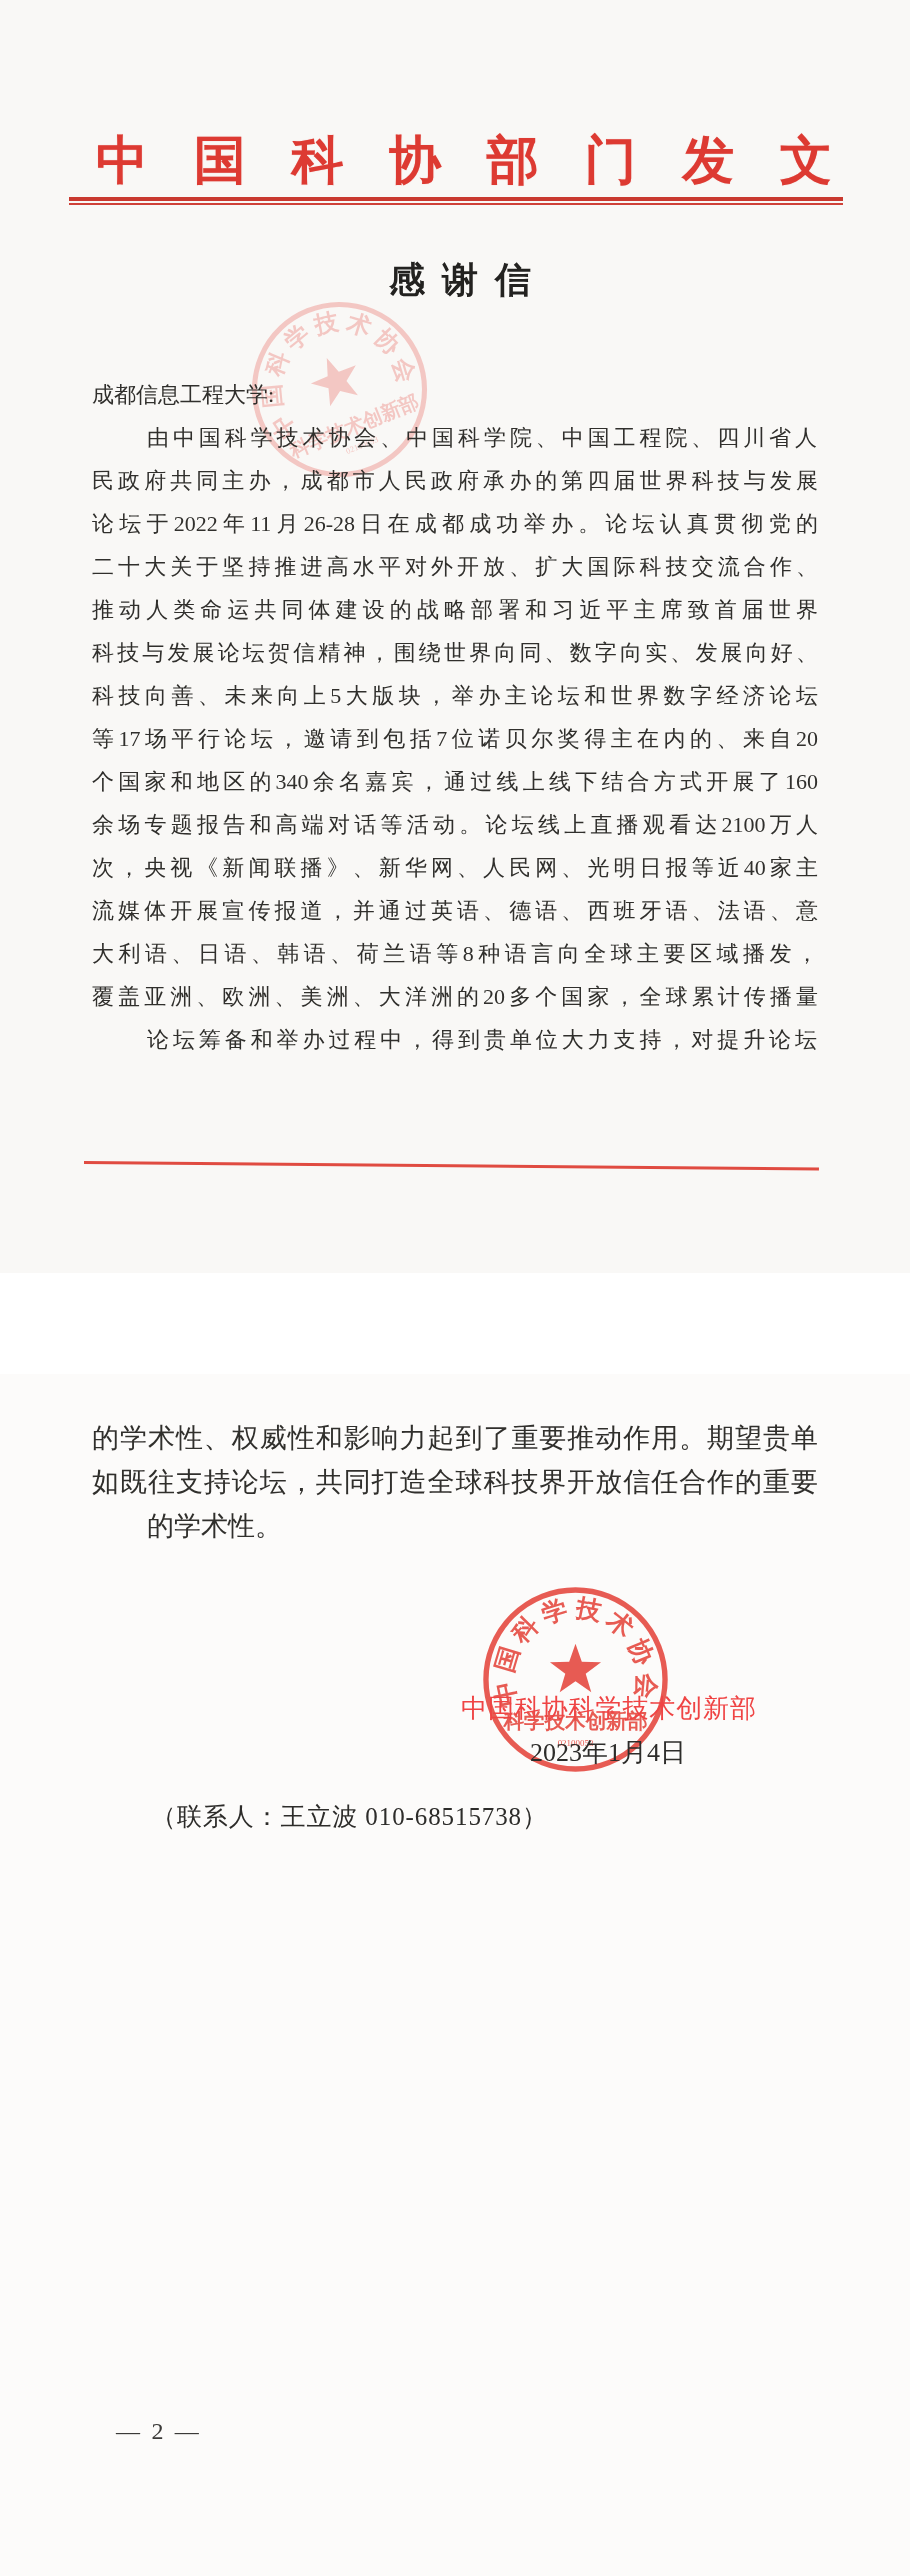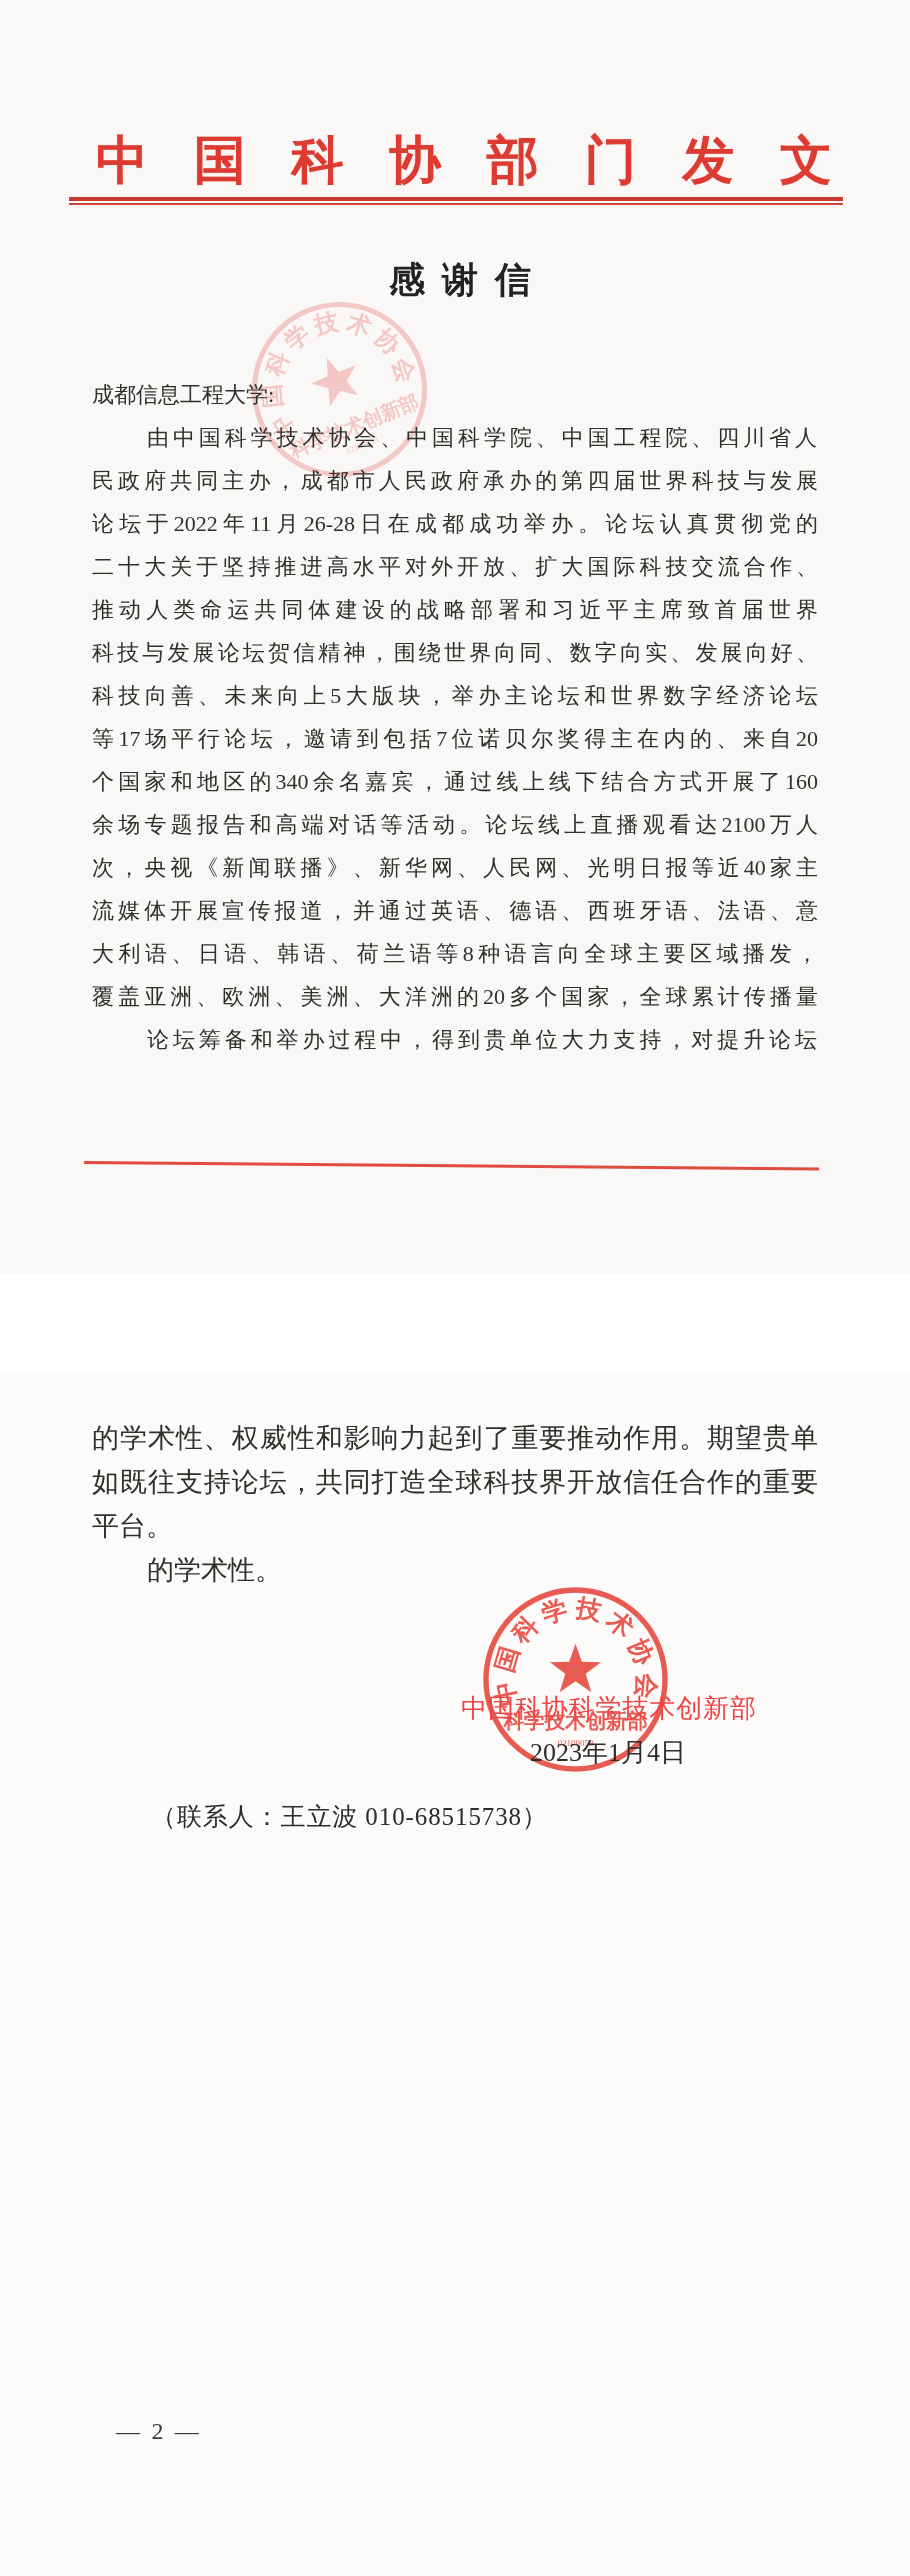--- a/index.html
+++ b/index.html
@@ -119,21 +119,20 @@
       </div>
 
     <div class="page1-bottom-rule"></div>
   </section>
 
   <section class="page page2">
 
     <div class="body body2" style="position:absolute;top:42px;">
         <div class="line just">的学术性、权威性和影响力起到了重要推动作用。期望贵单位一</div>
         <div class="line just">如既往支持论坛，共同打造全球科技界开放信任合作的重要交流</div>
-        <div class="line">平台。</div>
         <div class="line ind">的学术性。</div>
       </div>
 
     <svg class="seal seal-main" viewBox="-110 -110 220 220" style="top:207px;left:477px;" aria-hidden="true">
       <circle r="100" fill="none" stroke="#e5463d" stroke-width="6"></circle>
       <path id="arcB" d="M -64.43,27.35 A 70 70 0 1 1 64.43,27.35" fill="none"></path>
       <text font-size="28" font-weight="bold" fill="#e5463d">
         <textPath href="#arcB" textLength="268">中国科学技术协会</textPath>
       </text>
       <polygon fill="#e5463d" points="0,-40 -7.05,-19.71 -28.53,-19.27 -11.41,-6.29 -17.63,14.27 0,2 17.63,14.27 11.41,-6.29 28.53,-19.27 7.05,-19.71"></polygon>

